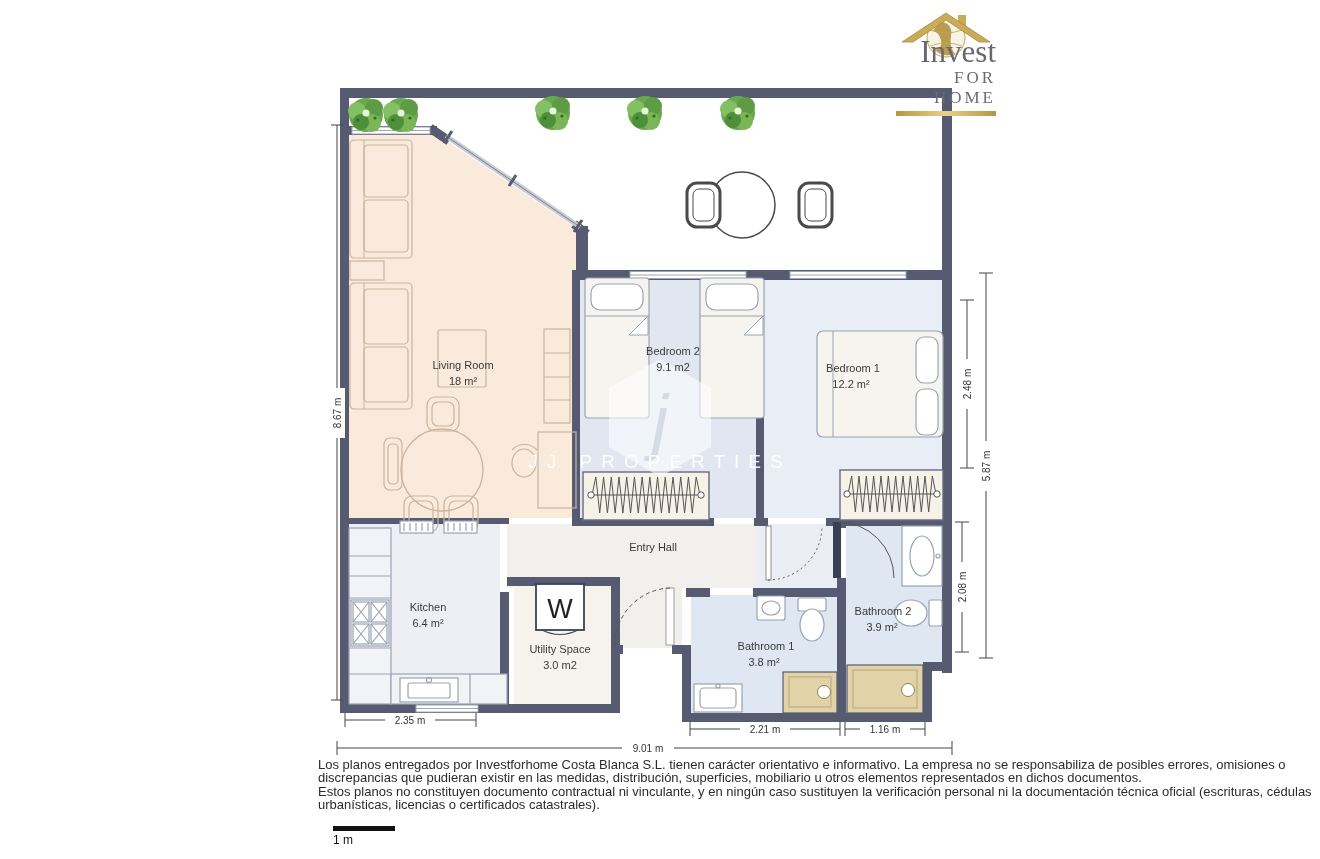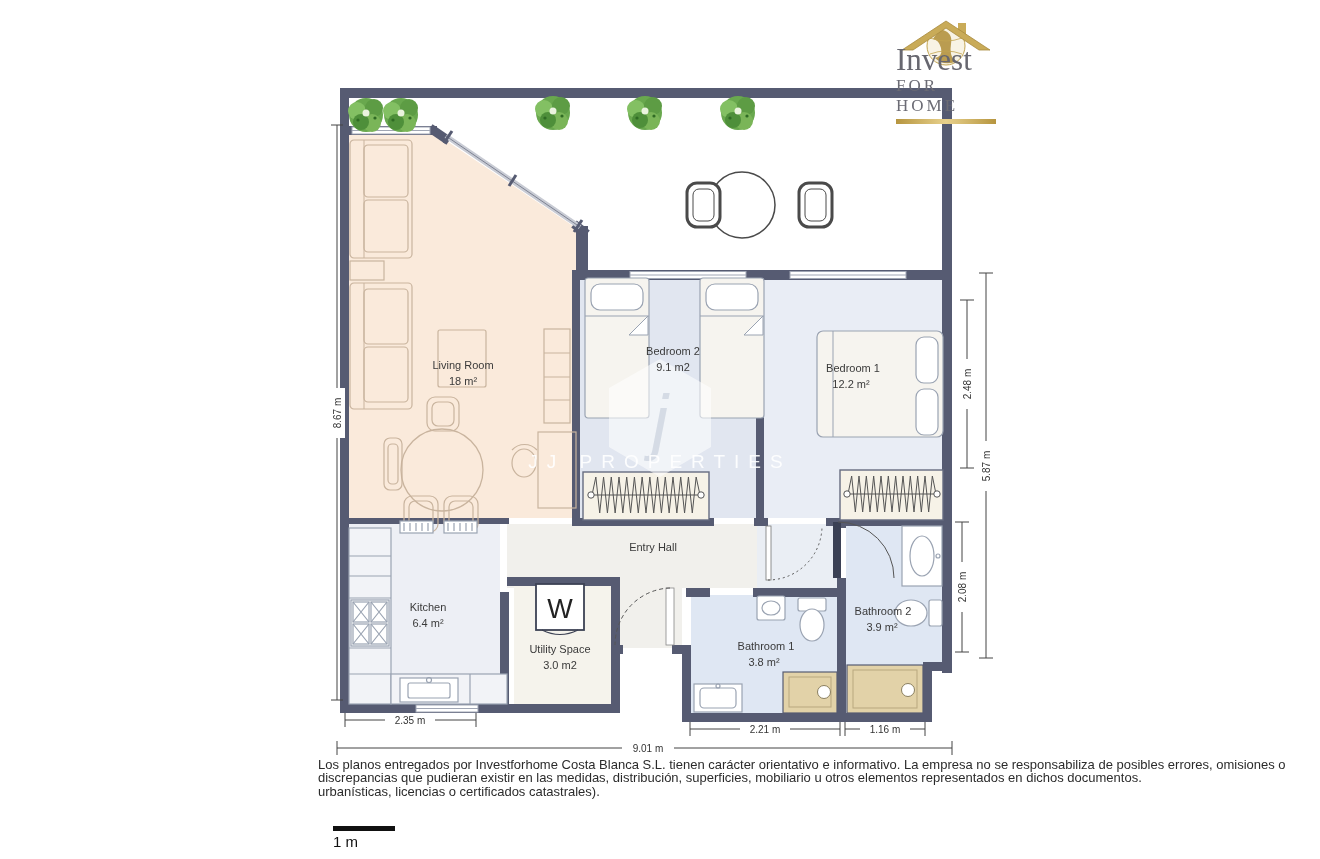--- a/index.html
+++ b/index.html
@@ -8,29 +8,29 @@
   svg text{font-family:"Liberation Sans",sans-serif;}
   .lbl{font-size:11px;fill:#3a3a3a;}
   .dim{font-size:10px;fill:#333;}
   .furn{fill:none;stroke:#9aa3b2;stroke-width:1.2;}
   .furnw{fill:none;stroke:#c9b49e;stroke-width:1.2;}
   .fixw{fill:#ffffff;stroke:#9aa3b2;stroke-width:1.2;}
   .win{fill:#ffffff;stroke:#a0a6b4;stroke-width:1;}
   .dimline{stroke:#444;stroke-width:1;fill:none;}
   .doorarc{fill:none;stroke:#555;stroke-width:1;}
   .zig{fill:none;stroke:#555;stroke-width:1;}
-  .logo{position:absolute;left:896px;top:16px;width:100px;text-align:left;}
+  .logo{position:absolute;left:896px;top:8px;width:100px;text-align:right;}
   .logo-title{font-family:"Liberation Serif",serif;font-size:31px;line-height:30px;color:#67676f;margin-top:-27px;position:relative;}
   .logo-sub{font-family:"Liberation Serif",serif;font-size:17px;letter-spacing:3px;color:#6b6b74;margin-top:1px;}
   .logo-bar{height:5px;margin-top:3px;background:linear-gradient(90deg,#b6953f,#e8d18c,#b6953f);}
   .disclaimer{position:absolute;left:318px;top:758px;width:705px;font-size:13px;line-height:13.4px;color:#2b2b2b;}
   .disclaimer div{white-space:nowrap;}
   .scalebar{position:absolute;left:333px;top:826px;}
   .scalebar .bar{width:62px;height:5px;background:#111;}
-  .scalebar .txt{font-size:15px;color:#111;margin-top:2px;}
+  .scalebar .txt{font-size:12px;color:#111;margin-top:2px;}
 </style>
 </head>
 <body>
 
 <div id="stage">
 
   <svg width="1320" height="859" viewBox="0 0 1320 859">
     <defs>
       <g id="tree">
         <circle r="17" fill="#69a84e"></circle>
@@ -375,20 +375,21 @@
     </svg>
     <div class="logo-title">Invest</div>
     <div class="logo-sub">FOR HOME</div>
     <div class="logo-bar"></div>
   </div>
 
   
   <div class="disclaimer">
     <div>Los planos entregados por Investforhome Costa Blanca S.L. tienen carácter orientativo e informativo. La empresa no se responsabiliza de posibles errores, omisiones o</div>
     <div>discrepancias que pudieran existir en las medidas, distribución, superficies, mobiliario u otros elementos representados en dichos documentos.</div>
+    <div>Estos planos no constituyen documento contractual ni vinculante, y en ningún caso sustituyen la verificación personal ni la documentación técnica oficial (escrituras, cédulas</div>
     <div>urbanísticas, licencias o certificados catastrales).</div>
   </div>
 
   
   <div class="scalebar">
     <div class="bar"></div>
     <div class="txt">1 m</div>
   </div>
 
 </div>

